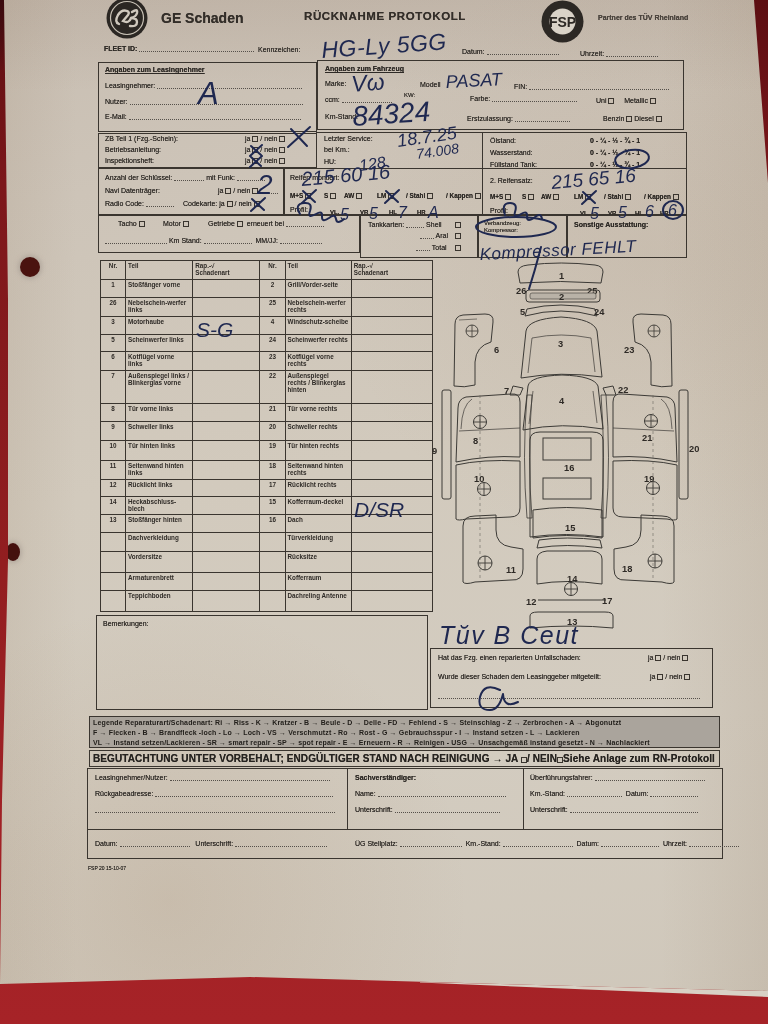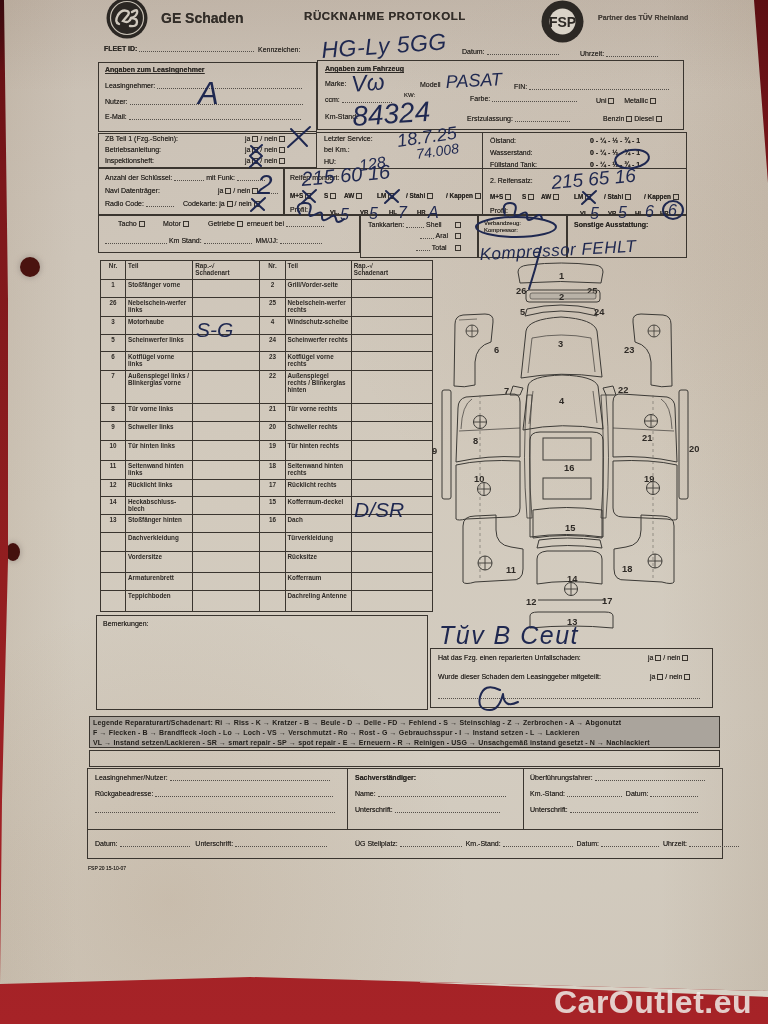--- a/index.html
+++ b/index.html
@@ -437,20 +437,21 @@
   <div class="lbl" style="left:650px;top:673px;font-weight:normal;">ja <span class="cb"></span> / nein <span class="cb"></span></div>
   <div class="lbl" style="left:438px;top:692px;font-weight:normal;"><span class="dot" style="width:262px;"></span></div>
 
   <div class="abs" style="left:89px;top:716px;width:631px;height:32px;background:#aaa49c;border:1px solid #3a352f;color:#23201c;font-size:7px;letter-spacing:0.15px;font-weight:bold;line-height:10px;padding:1px 3px;">
     Legende Reparaturart/Schadenart: Ri → Riss - K → Kratzer - B → Beule - D → Delle - FD → Fehlend - S → Steinschlag - Z → Zerbrochen - A → Abgonutzt<br>
     F → Flecken - B → Brandfleck -loch - Lo → Loch - VS → Verschmutzt - Ro → Rost - G → Gebrauchsspur - I → Instand setzen - L → Lackieren<br>
     VL → Instand setzen/Lackieren - SR → smart repair - SP → spot repair - E → Erneuern - R → Reinigen - USG → Unsachgemäß instand gesetzt - N → Nachlackiert
   </div>
 
   <div class="box" style="left:89px;top:750px;width:631px;height:17px;"></div>
+      <div class="lbl" style="left:93px;top:753px;font-size:10px;color:#262320;letter-spacing:0.1px;">BEGUTACHTUNG UNTER VORBEHALT; ENDGÜLTIGER STAND NACH REINIGUNG → JA <span class="cb"></span>/ NEIN<span class="cb"></span>Siehe Anlage zum RN-Protokoll</div>
 
   <div class="box" style="left:87px;top:768px;width:636px;height:91px;"></div>
   <div class="abs" style="left:347px;top:768px;width:1px;height:61px;background:#3a352f;"></div>
   <div class="abs" style="left:523px;top:768px;width:1px;height:61px;background:#3a352f;"></div>
   <div class="abs" style="left:87px;top:829px;width:636px;height:1px;background:#3a352f;"></div>
 
   <div class="lbl" style="left:95px;top:774px;font-weight:normal;">Leasingnehmer/Nutzer: <span class="dot" style="width:160px;"></span></div>
   <div class="lbl" style="left:95px;top:790px;font-weight:normal;">Rückgabeadresse: <span class="dot" style="width:178px;"></span></div>
   <div class="lbl" style="left:95px;top:806px;font-weight:normal;"><span class="dot" style="width:240px;"></span></div>
 
@@ -534,14 +535,13 @@
 
 <path class="hp" d="M500,690 q-16,-8 -20,7 q-3,13 10,13 q9,0 13,-16 q1,15 15,8"></path>
 </svg>
 
   <div class="abs" style="left:20px;top:257px;width:20px;height:20px;border-radius:50%;background:#4a130f;box-shadow:0 0 4px 2px rgba(160,150,140,0.55);"></div>
 
   <div class="abs" style="left:6px;top:543px;width:14px;height:18px;border-radius:50%;background:#44110e;box-shadow:0 0 4px 2px rgba(160,150,140,0.55);"></div>
 
   </div>
 
-  <div class="wm">CarOutlet.eu</div>
 </div>
 
 </body></html>

